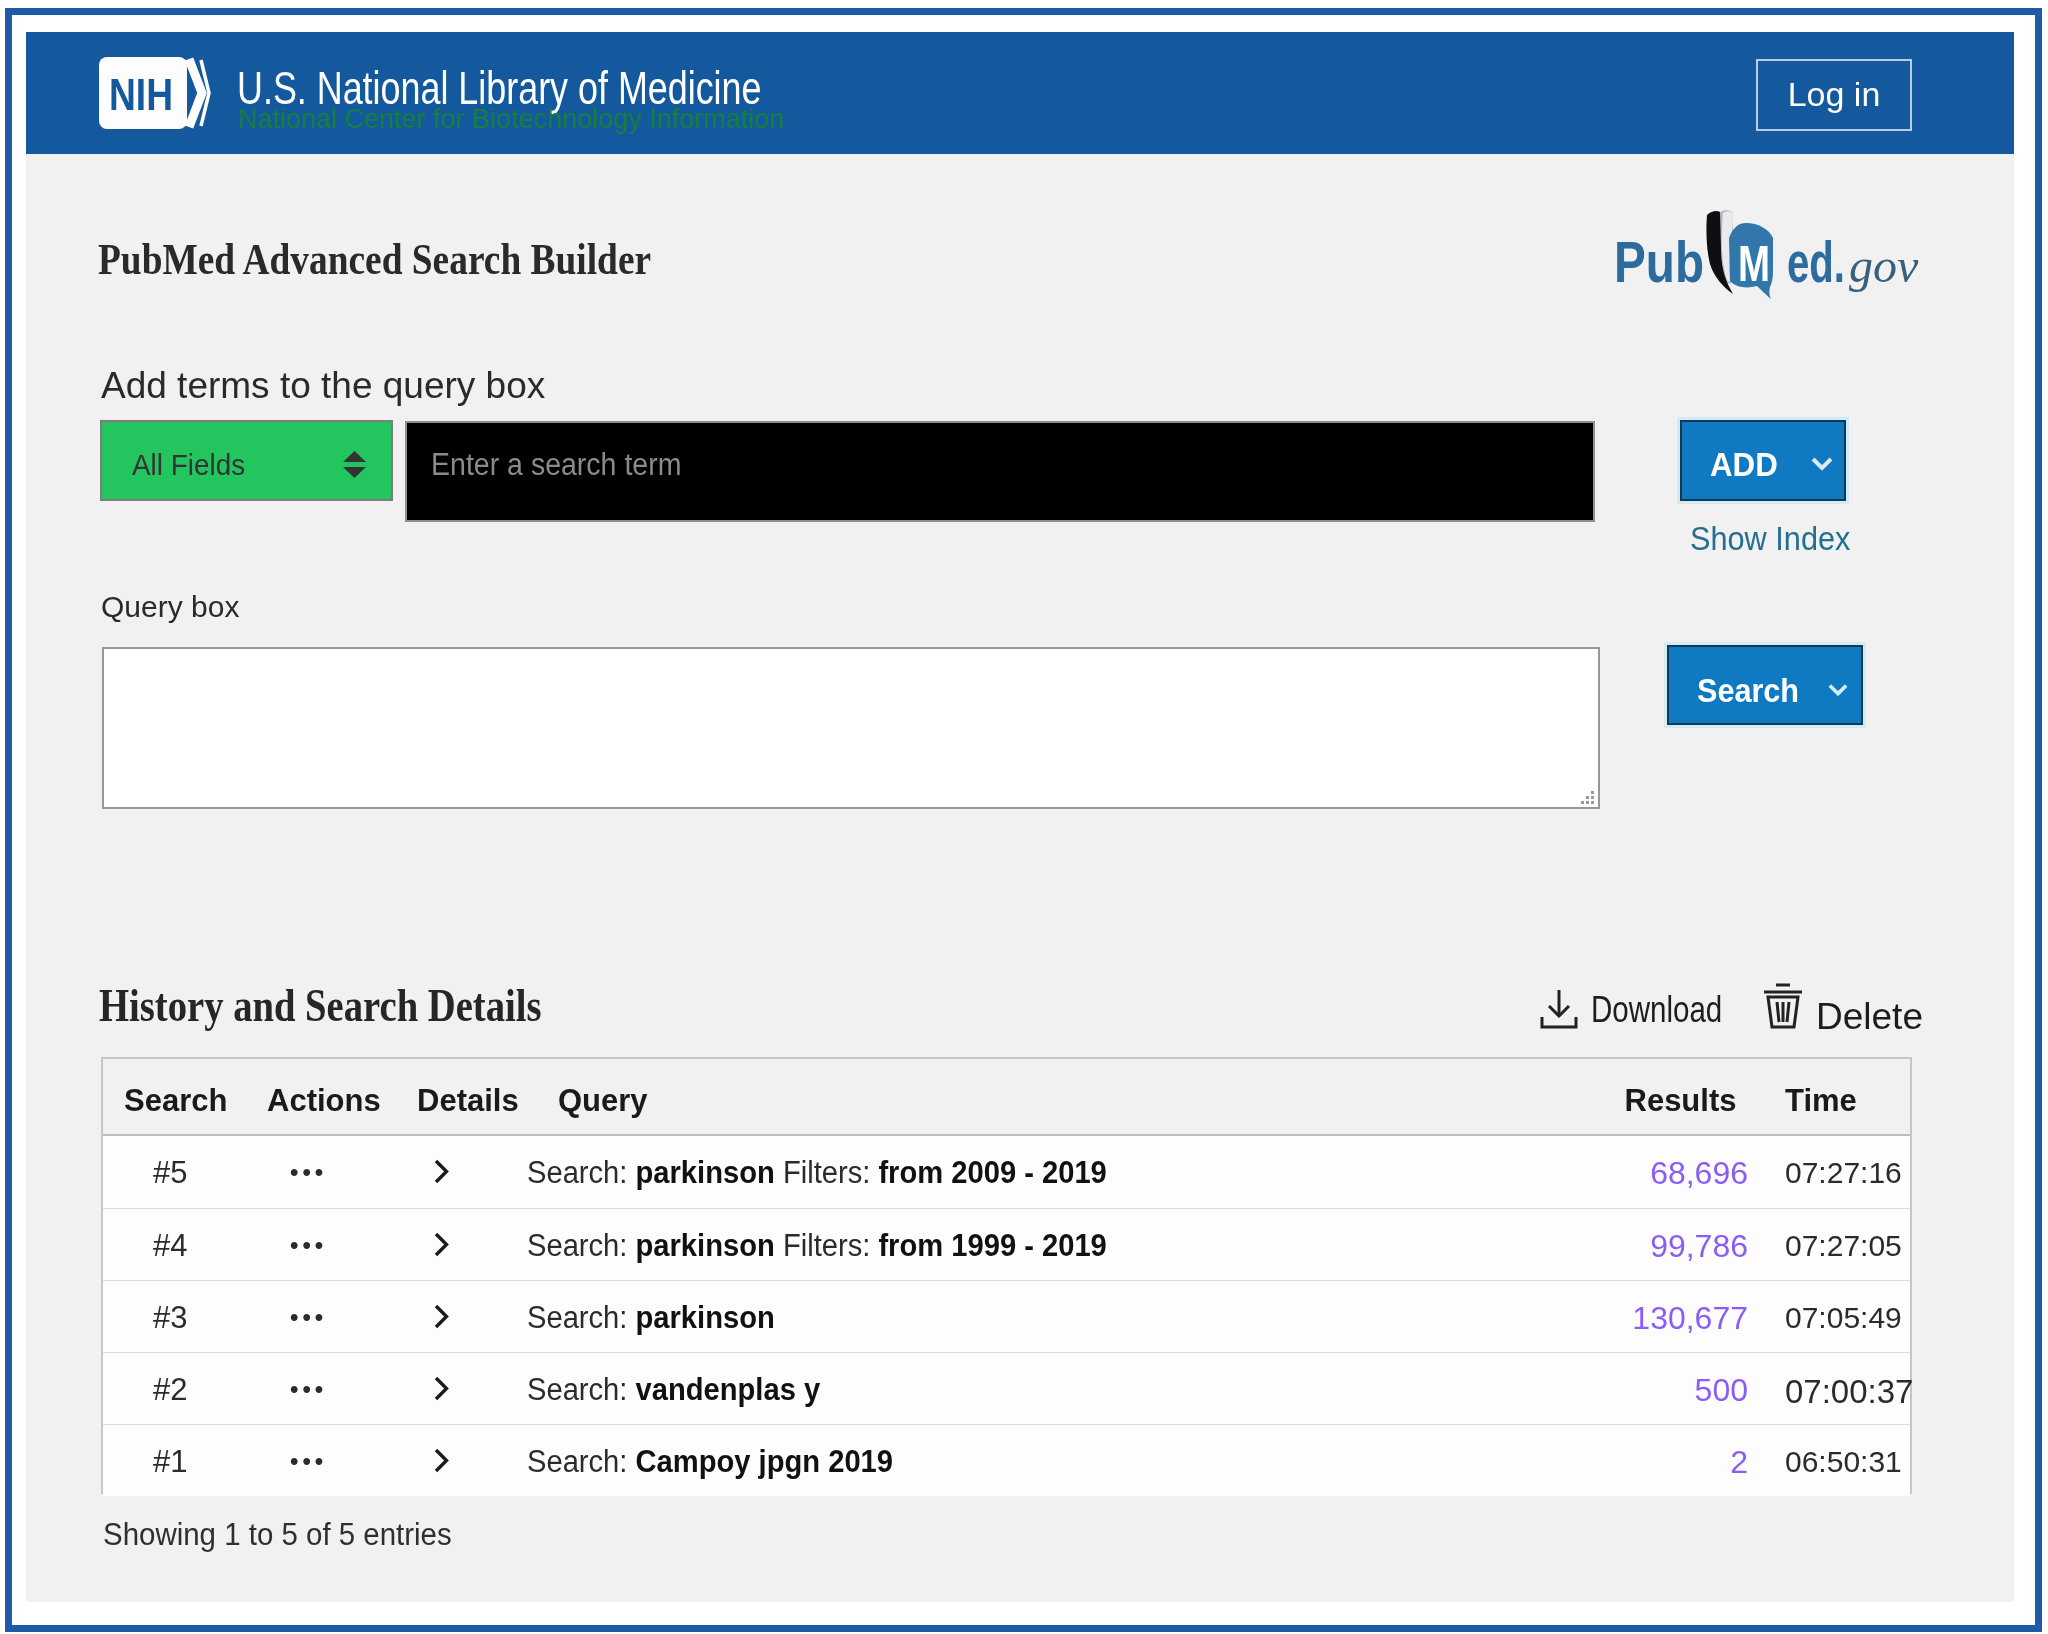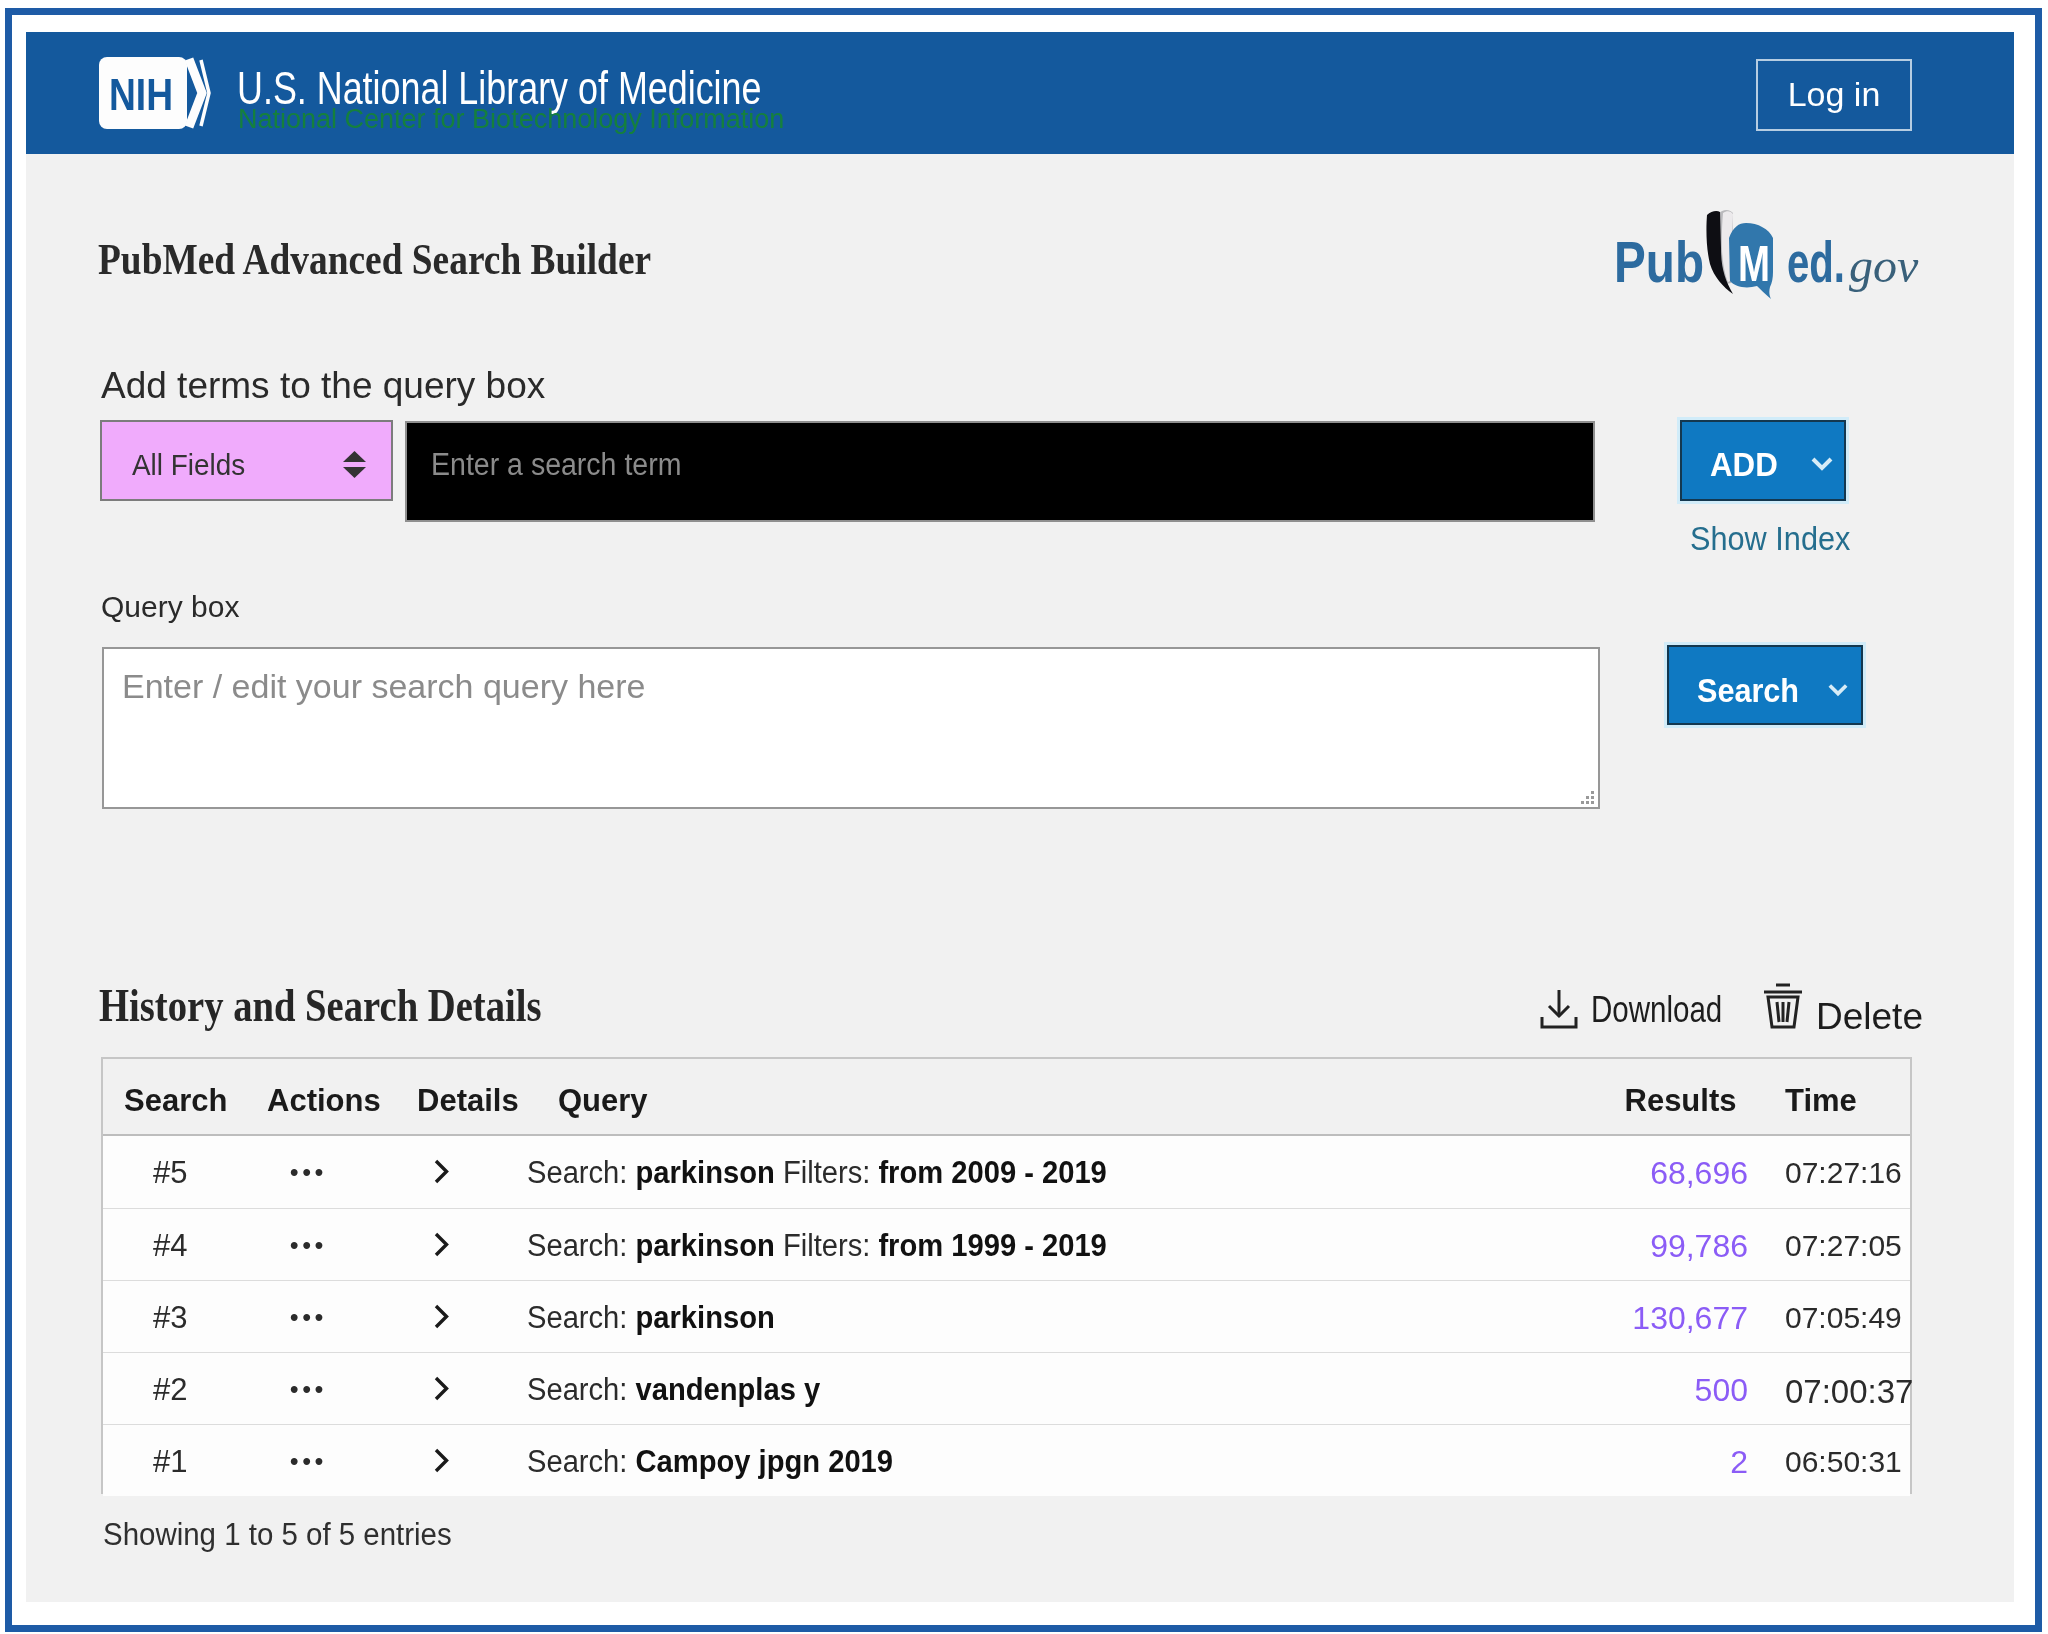--- a/index.html
+++ b/index.html
@@ -8,21 +8,21 @@
   .abs{position:absolute;}
   #frame{left:5px;top:8px;width:2037px;height:1624px;border:7px solid #1e5ba6;box-sizing:border-box;}
   #header{left:26px;top:32px;width:1988px;height:122px;background:#14599d;}
   #body{left:26px;top:154px;width:1988px;height:1448px;background:#f1f1f1;}
   .nlm1{left:237px;top:61px;font-size:46px;color:#ffffff;transform:scaleX(0.78);transform-origin:left top;white-space:nowrap;}
   .nlm2{left:238px;top:104px;font-size:27px;color:#15803d;white-space:nowrap;}
   #login{left:1756px;top:59px;width:156px;height:72px;border:2px solid #b6cde2;box-sizing:border-box;
          color:#fff;font-size:34px;text-align:center;line-height:66px;}
   #h1{left:98px;top:234px;font-family:"Liberation Serif",serif;font-weight:bold;font-size:44px;color:#2a2a2a;transform:scaleX(0.85);transform-origin:left top;white-space:nowrap;}
   #addterms{left:101px;top:365px;font-size:37px;color:#2a2a2a;}
-  #selbox{left:100px;top:420px;width:293px;height:81px;background:#f0abfc;border:2px solid #7c7c7c;box-sizing:border-box;}
+  #selbox{left:100px;top:420px;width:293px;height:81px;background:#22c55e;border:2px solid #7c7c7c;box-sizing:border-box;}
   #selbox .t{position:absolute;left:30px;top:26px;font-size:30px;color:#333;transform:scaleX(0.93);transform-origin:left top;}
   #input1{left:405px;top:421px;width:1190px;height:101px;background:#000000;border:2px solid #8f8f8f;box-sizing:border-box;}
   #input1 .ph{position:absolute;left:24px;top:24px;font-size:31px;color:#8b8b8b;transform:scaleX(0.92);transform-origin:left top;white-space:nowrap;}
   .btn{background:#0f79c2;border:2px solid #143850;box-sizing:border-box;color:#fff;
        font-weight:bold;font-size:34px;box-shadow:0 0 0 3px rgba(205,235,250,.9);}
   #addbtn{left:1680px;top:420px;width:166px;height:81px;}
   #addbtn .t{position:absolute;left:28px;top:23px;transform:scaleX(0.92);transform-origin:left top;}
   #searchbtn{left:1667px;top:645px;width:196px;height:80px;}
   #searchbtn .t{position:absolute;left:28px;top:24px;transform:scaleX(0.9);transform-origin:left top;}
   #showindex{left:1690px;top:520px;font-size:33px;color:#256e8e;transform:scaleX(0.93);transform-origin:left top;}
@@ -80,21 +80,20 @@
   </div>
 <div class="abs btn" id="addbtn">
     <span class="t">ADD</span>
   <svg style="position:absolute;right:11px;top:35px" width="22" height="14" viewBox="0 0 22 14">
     <path d="M 2,2 L 11,11 L 20,2" fill="none" stroke="#d6ecf7" stroke-width="4"></path>
   </svg>
 </div>
 <div class="abs" id="showindex">Show Index</div>
 <div class="abs" id="querybox">Query box</div>
 <div class="abs" id="ta">
-    <span class="ph">Enter / edit your search query here</span>
   <svg style="position:absolute;right:3px;bottom:3px" width="14" height="14" viewBox="0 0 14 14">
     <g fill="#999">
       <rect x="10" y="1" width="3" height="3"></rect>
         <rect x="10" y="6" width="3" height="3"></rect>
         <rect x="10" y="11" width="3" height="3"></rect>
       <rect x="5" y="6" width="3" height="3"></rect>
         <rect x="5" y="11" width="3" height="3"></rect>
       <rect x="0" y="11" width="3" height="3"></rect>
     </g>
   </svg>

